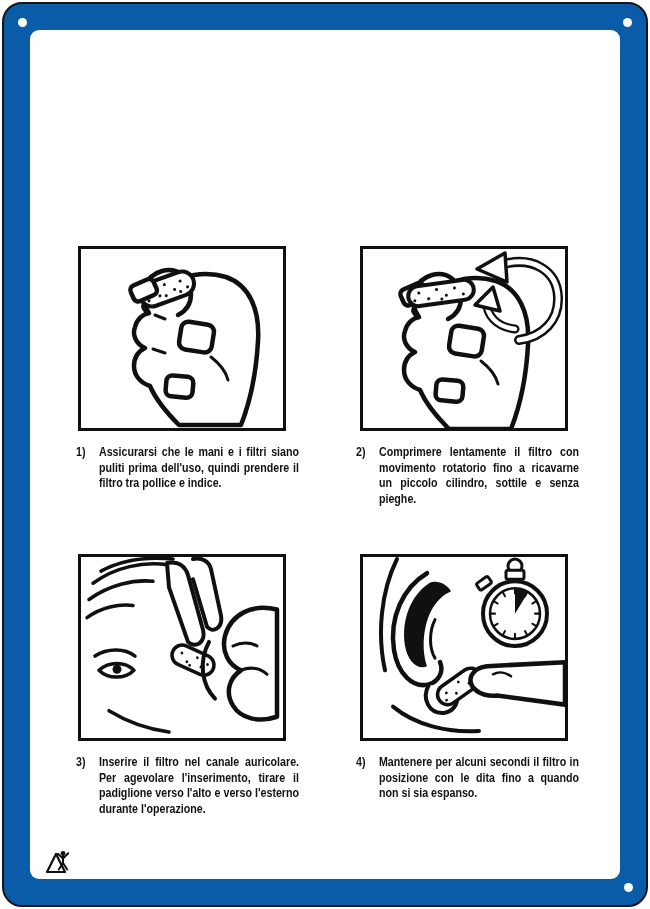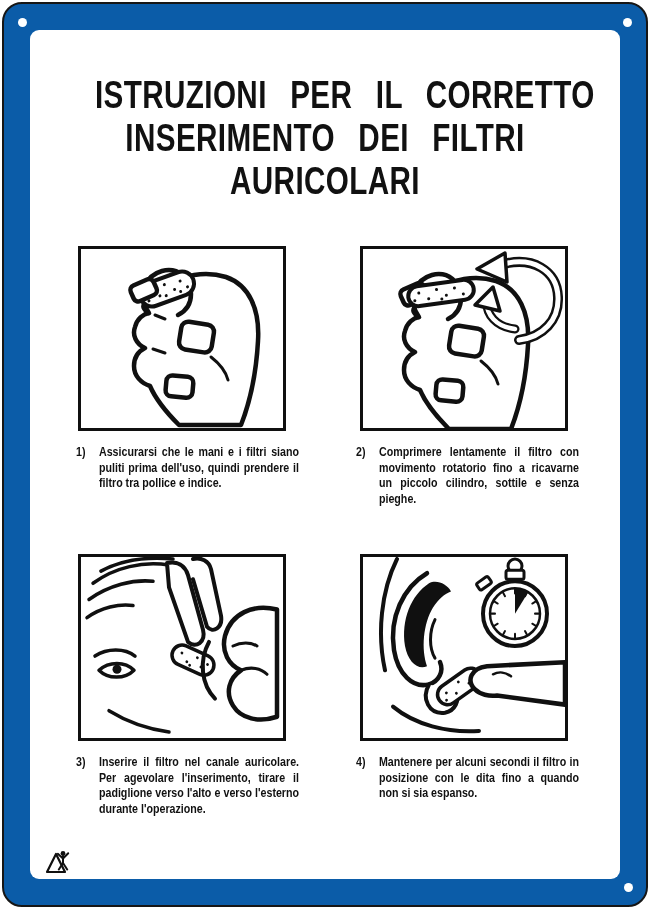--- a/index.html
+++ b/index.html
@@ -54,25 +54,20 @@
 </head>
 <body>
 
 <div class="sign-plate" style="background: rgb(11, 92, 168);">
   <span class="hole tl"></span>
   <span class="hole tr"></span>
   <span class="hole br"></span>
 
   <div class="paper">
 
-    <div class="title">
-      <div class="title-line">ISTRUZIONI PER IL CORRETTO</div>
-      <div class="title-line">INSERIMENTO DEI FILTRI</div>
-      <div class="title-line">AURICOLARI</div>
-    </div>
 
     <div class="panel-img p1">
       <svg viewBox="0 0 202 179" preserveAspectRatio="none">
         <g fill="#ffffff" class="ill" stroke-width="4.5" stroke-linejoin="round" stroke-linecap="round">
           <path d="M64 54 C82 31 117 19 145 28 C168 36 179 60 177 92 C175 128 169 153 160 176 L98 176 C85 163 75 151 69 137 C60 134 53 127 53 117 C53 108 58 102 64 99 C55 95 51 86 54 78 C56 70 62 65 68 64 C62 60 61 57 64 54 Z"></path>
           <path d="M68 64 C56 47 63 27 81 22 C97 18 110 29 110 45 C110 55 105 62 97 66"></path>
           <g transform="translate(86 40) rotate(-20)">
             <rect x="-28" y="-12" width="56" height="24" rx="12" stroke-width="4"></rect>
             <g fill="#101010" stroke="none">
               <circle cx="-17" cy="-4" r="1.5"></circle>

